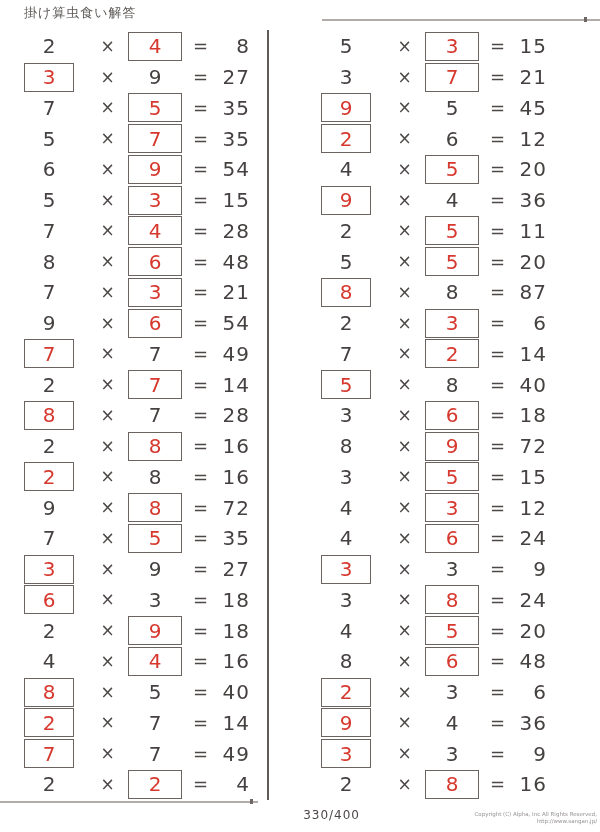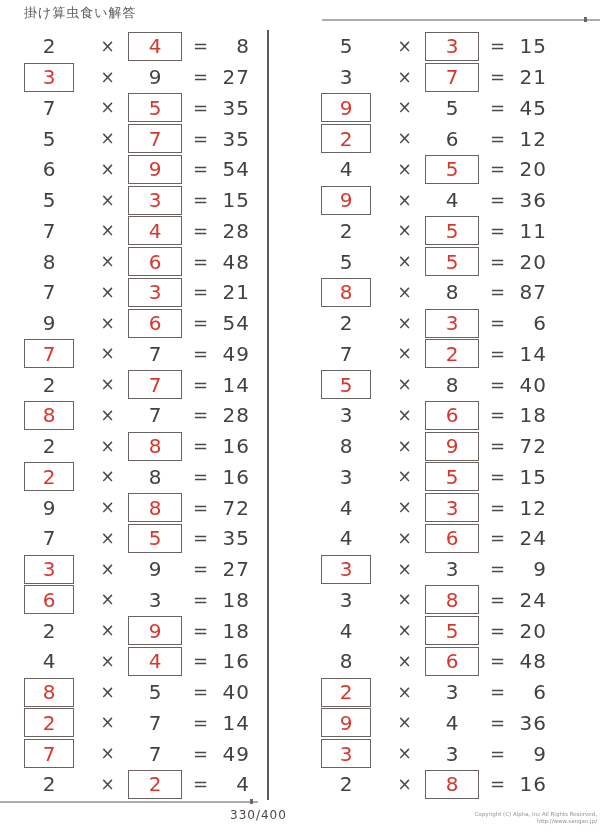--- a/index.html
+++ b/index.html
@@ -51,21 +51,21 @@
   .box{
     display:inline-flex;align-items:center;justify-content:center;
     width:54px;height:29px;box-sizing:border-box;
     border:1.6px solid transparent;
   }
   .slot-a .box{width:50px;}
   .box.boxed{border-color:#6b6360;color:#d6382e;}
 
   .pageno{
     position:absolute;top:808px;left:230px;width:130px;
-    text-align:left;font-size:12px;color:#4c4847;letter-spacing:1px;
+    text-align:right;font-size:12px;color:#4c4847;letter-spacing:1px;
     font-family:"DejaVu Sans", sans-serif;
   }
   .copyright{
     position:absolute;top:811px;right:3px;
     text-align:right;font-size:5.5px;line-height:7px;color:#979391;
     font-family:"DejaVu Sans", sans-serif;
   }
 </style>
 </head>
 <body>

